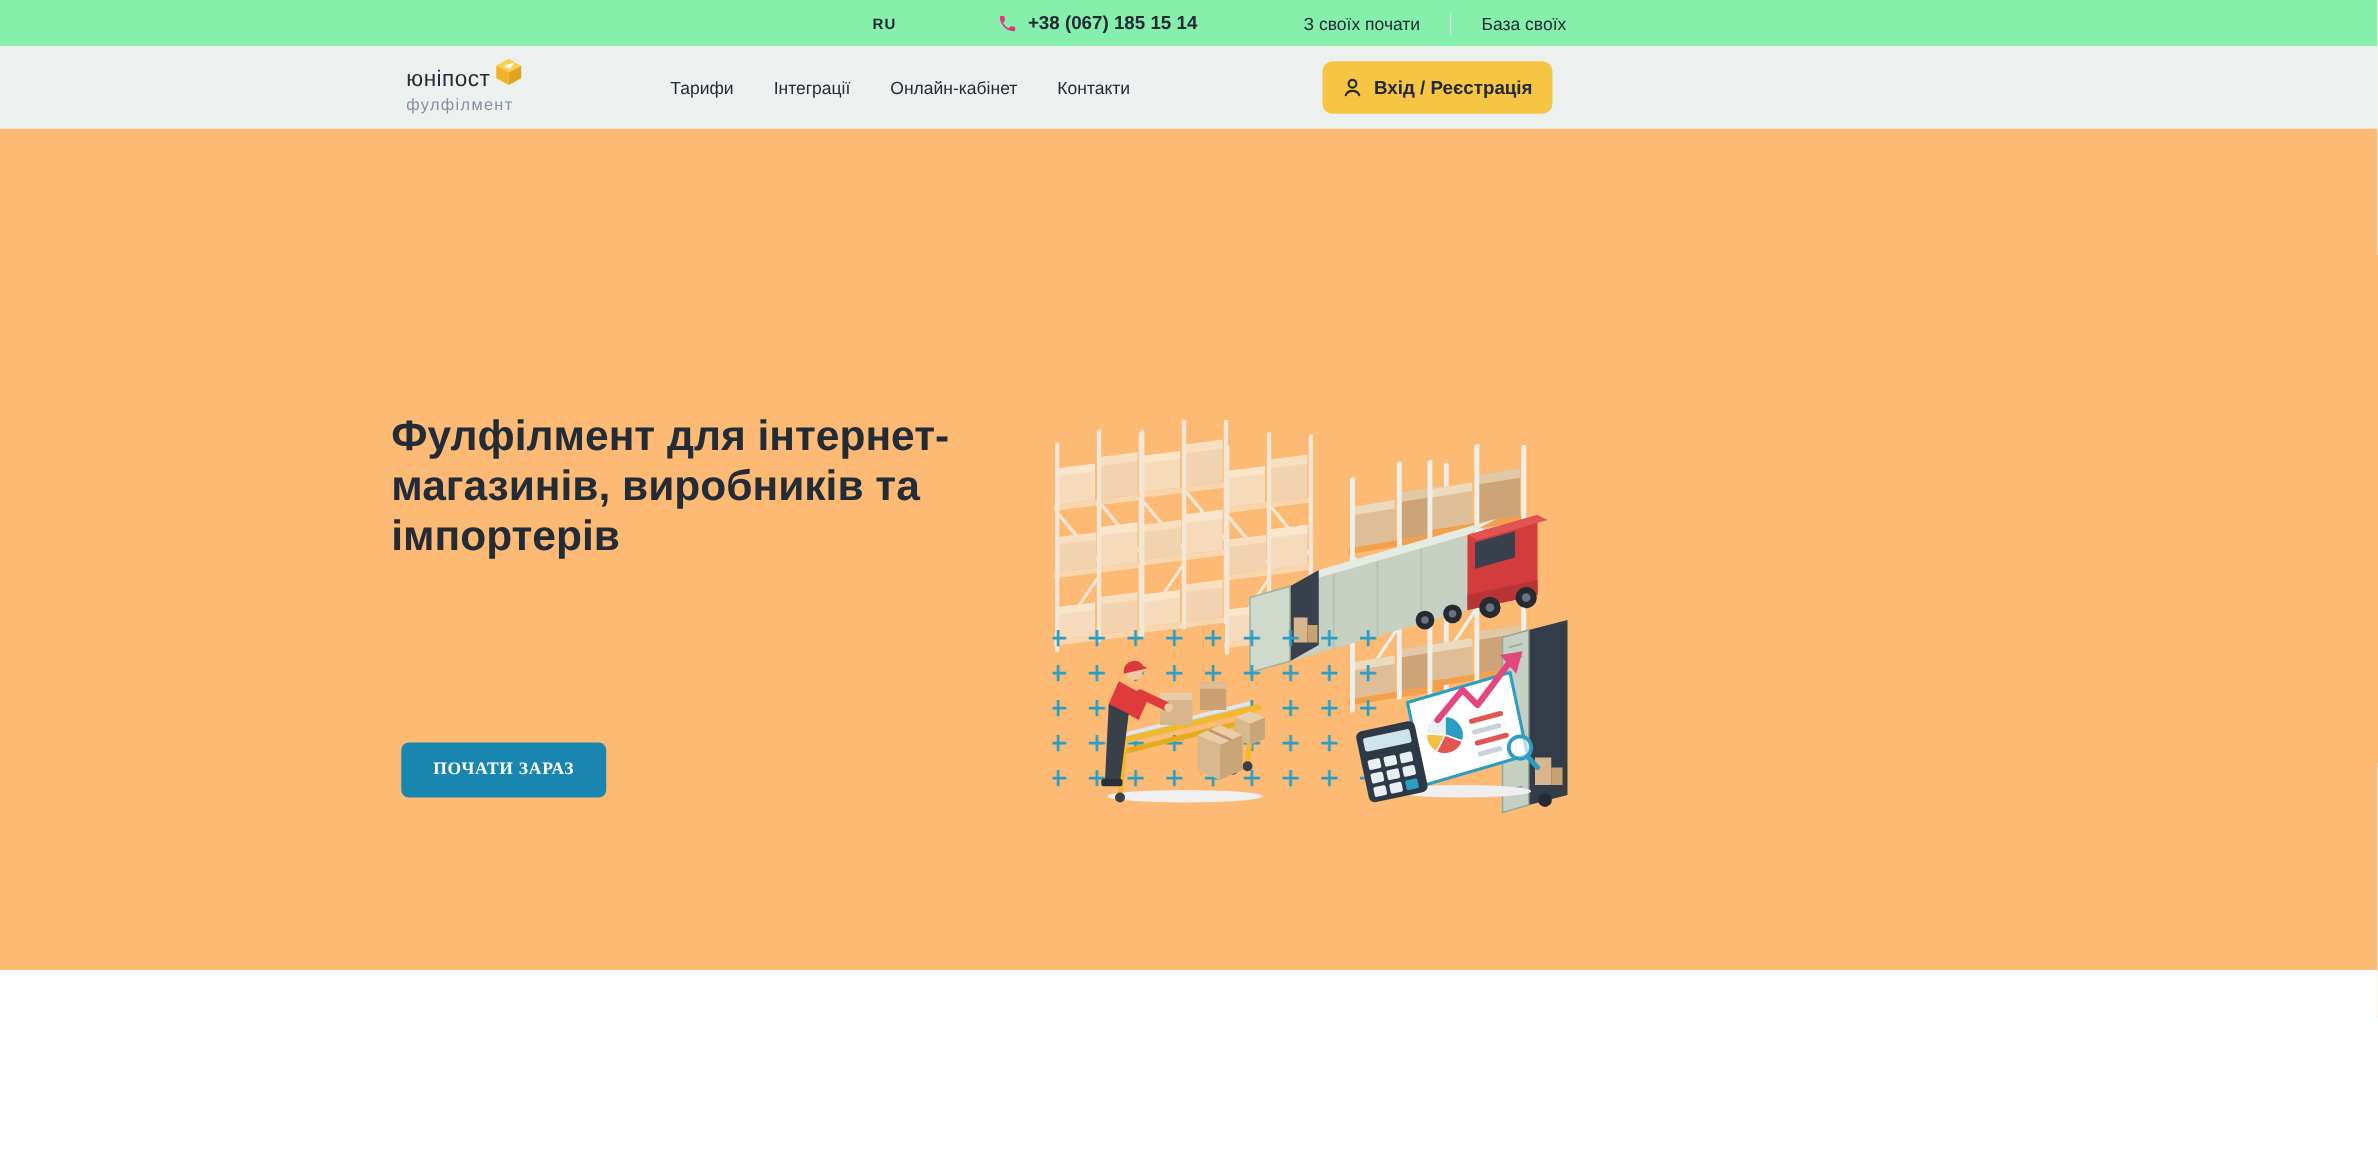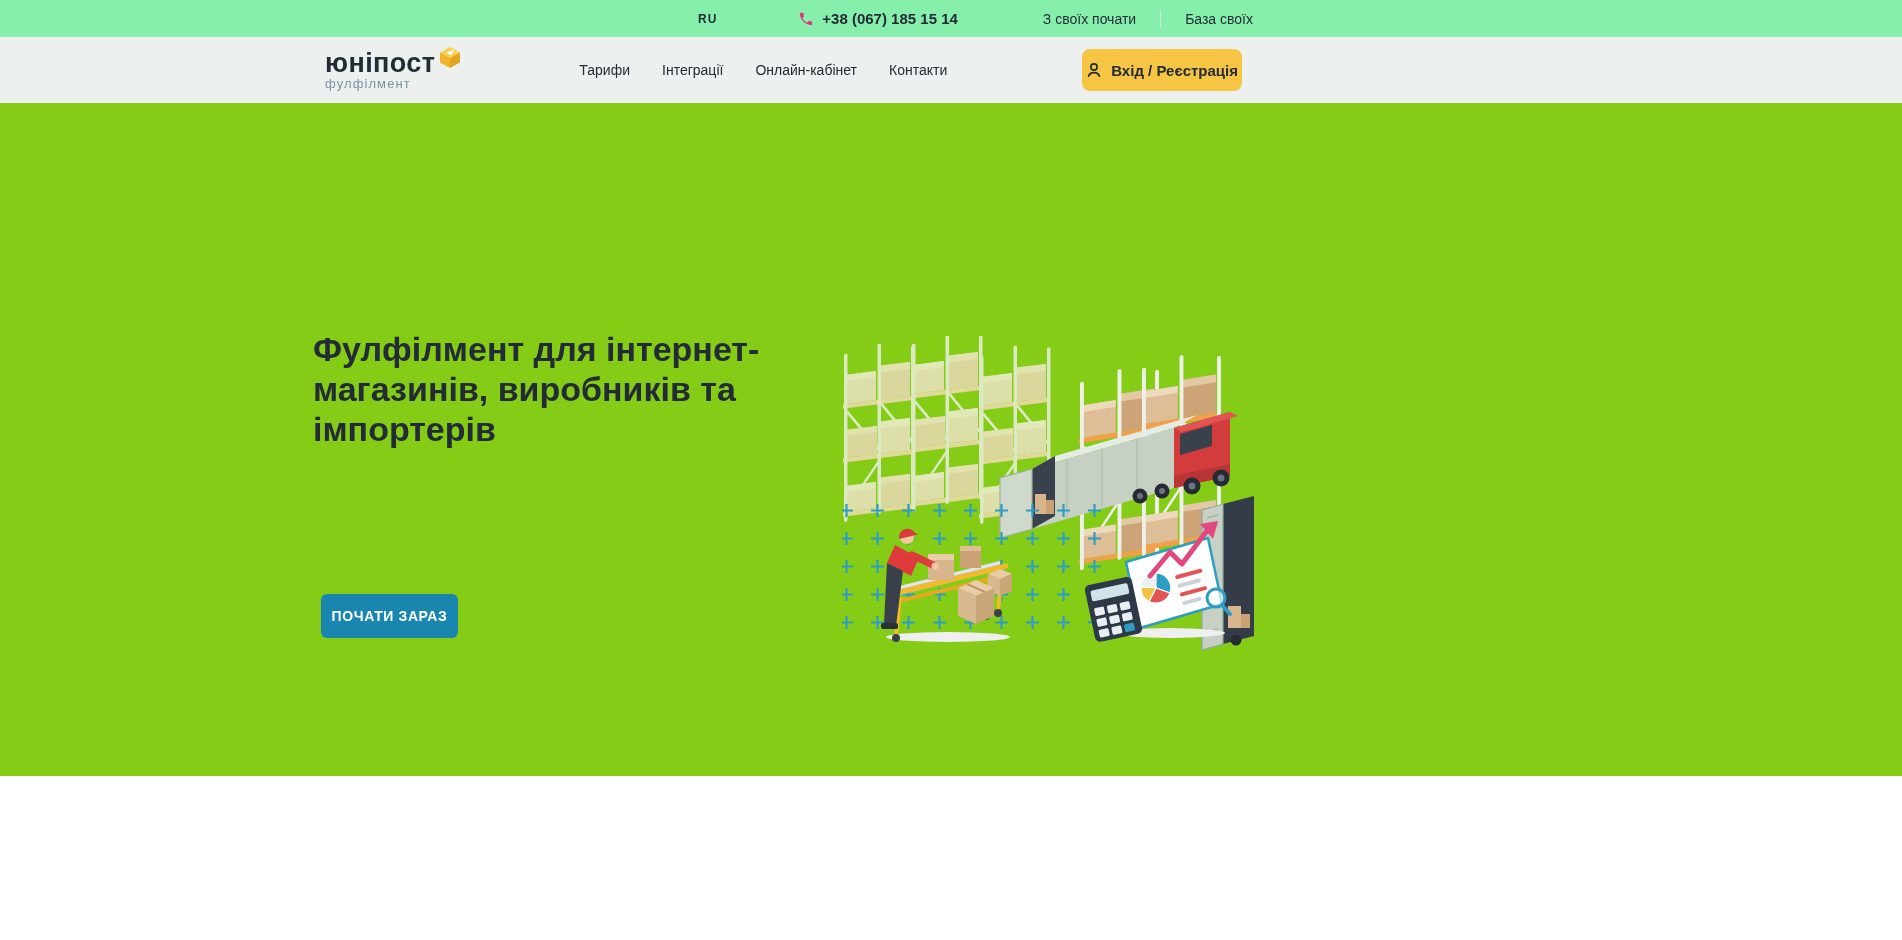--- a/index.html
+++ b/index.html
@@ -14,39 +14,39 @@
   .phone-num { font-size:15px; font-weight:700; color:#232B36; }
   .top-link { font-size:14px; color:#232B36; text-decoration:none; cursor:pointer; }
   .top-link.first { margin-right:24px; }
   .vdiv { width:1px; height:18px; background:#D8DDE2; margin-right:24px; }
 
   
   .header { height:66px; background:#ECF1EF; display:flex; align-items:center; }
   .header-inner { width:940px; margin-left:313px; display:flex; align-items:center; }
   .logo { margin-left:12px; display:flex; flex-direction:column; cursor:pointer; }
   .logo-row { display:flex; align-items:flex-start; }
-  .logo-text { font-size:27px; line-height:26px; font-weight:700; letter-spacing:.4px; color:#222B36; }
+  .logo-text { font-size:18px; line-height:26px; font-weight:400; letter-spacing:.4px; color:#222B36; }
   .logo-cube { margin-left:4px; margin-top:-4px; }
   .logo-tag { font-size:13px; letter-spacing:1.1px; color:#8290A0; margin-top:0px; }
   nav.mainnav { margin-left:118px; display:flex; gap:32px; }
   .nav-link { font-size:14px; color:#222B36; text-decoration:none; cursor:pointer; white-space:nowrap; }
-  .login-btn { margin-left:auto; margin-right:11px; height:42px; padding:0 4px;
+  .login-btn { margin-left:auto; margin-right:11px; height:42px; padding:0 16px;
     background:#F6C544; border:none; border-radius:8px; display:flex; align-items:center; gap:9px;
     font-family:"Liberation Sans",sans-serif; font-size:15px; font-weight:700; color:#232B36; cursor:pointer; }
 
   
-  .hero { position:relative; height:673px; background:#84cc16; }
+  .hero { position:relative; height:673px; background:#fdba74; }
   .hero-inner { position:relative; width:960px; height:100%; margin-left:313px; }
   .hero-title { position:absolute; left:0; top:226px; width:540px;
     font-size:34px; line-height:40px; font-weight:700; color:#222B36; }
   .hero-desc { position:absolute; left:1px; top:399px; width:505px;
     font-size:16.5px; line-height:27px; color:#3A4450; }
-  .cta { position:absolute; left:8px; top:491px; width:137px; height:44px;
+  .cta { position:absolute; left:8px; top:491px; width:164px; height:44px;
     background:#1986AF; color:#ffffff; border:none; border-radius:6px;
-    font-family:Liberation Sans, sans-serif; font-size:14px; font-weight:700; letter-spacing:.6px; cursor:pointer; }
+    font-family:Liberation Serif, serif; font-size:14px; font-weight:700; letter-spacing:.6px; cursor:pointer; }
   .illu { position:absolute; left:527px; top:233px; }
 
   
   .post  { fill:var(--post); }
   .brace { stroke:var(--post); }
   .beam  { fill:var(--beam); }
   .boxA  { fill:var(--boxA); } .boxAt { fill:var(--boxAt); }
   .boxB  { fill:var(--boxB); } .boxBt { fill:var(--boxBt); }
   g.rack-faded  { --post:#F2F2EE; --beam:#F8DDBD; --boxA:#F4E4CE; --boxAt:#FAF1E1;
                   --boxB:#EFDABE; --boxBt:#F7E9D3; opacity:.8; }

